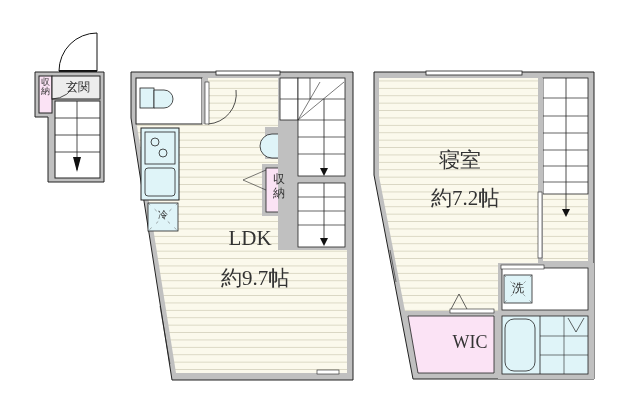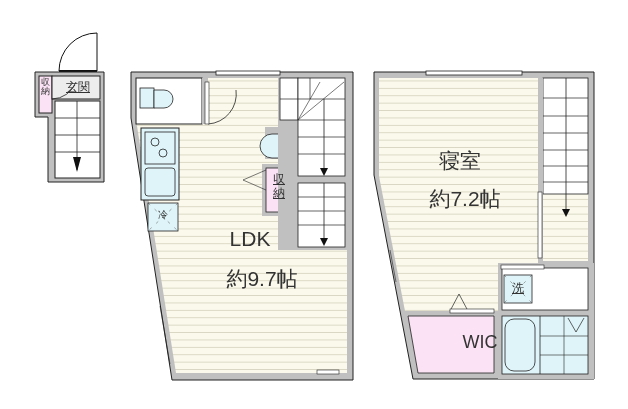--- a/index.html
+++ b/index.html
@@ -1,20 +1,20 @@
 <!DOCTYPE html>
 <html><head>
 <meta charset="utf-8">
 <style>
   html,body{margin:0;padding:0;background:#ffffff;}
   body{width:628px;height:409px;position:relative;overflow:hidden;font-family:"DejaVu Serif",serif;}
   svg{position:absolute;left:0;top:0;}
   .lbl{position:absolute;color:#333;white-space:nowrap;text-align:center;line-height:1;}
-  .big{font-size:21px;font-family:Liberation Sans, sans-serif;}
-  .small{font-size:12px;font-family:"DejaVu Sans",sans-serif;text-decoration:underline;}
+  .big{font-size:21px;font-family:Liberation Serif, serif;}
+  .small{font-size:12px;font-family:"DejaVu Sans",sans-serif;}
   .tiny{font-size:10px;font-family:"DejaVu Sans",sans-serif;}
 </style>
 </head>
 <body>
 
 <svg width="628" height="409" viewBox="0 0 628 409" xmlns="http://www.w3.org/2000/svg">
   <defs>
     <pattern id="floorlines" width="10" height="7.4" patternUnits="userSpaceOnUse">
       <rect width="10" height="7.4" fill="#fbf9ec"></rect>
       <line x1="0" y1="7" x2="10" y2="7" stroke="#d9d6c2" stroke-width="1"></line>
@@ -143,18 +143,18 @@
 </svg>
 
 <div class="lbl tiny" style="left:39px;top:78px;width:13px;white-space:pre-line;line-height:1.05;font-size:9px;">収
 納</div>
 <div class="lbl small" style="left:58px;top:81px;width:40px;font-size:12px;">玄関</div>
 
 <div class="lbl small" style="left:266px;top:172px;width:26px;white-space:pre-line;line-height:1.2;">収
 納</div>
 <div class="lbl tiny" style="left:148px;top:210px;width:30px;">冷</div>
 <div class="lbl big" style="left:195px;top:228px;width:110px;">LDK</div>
-<div class="lbl big" style="left:202px;top:268px;width:120px;">約9.7帖</div>
+<div class="lbl big" style="left:195px;top:268px;width:120px;">約9.7帖</div>
 
 <div class="lbl big" style="left:420px;top:150px;width:80px;">寝室</div>
 <div class="lbl big" style="left:410px;top:188px;width:110px;">約7.2帖</div>
-<div class="lbl big" style="left:450px;top:333px;width:60px;font-size:18px;">WIC</div>
+<div class="lbl big" style="left:440px;top:333px;width:60px;font-size:18px;">WIC</div>
 <div class="lbl small" style="left:504px;top:282px;width:28px;">洗</div>
 
 </body></html>

